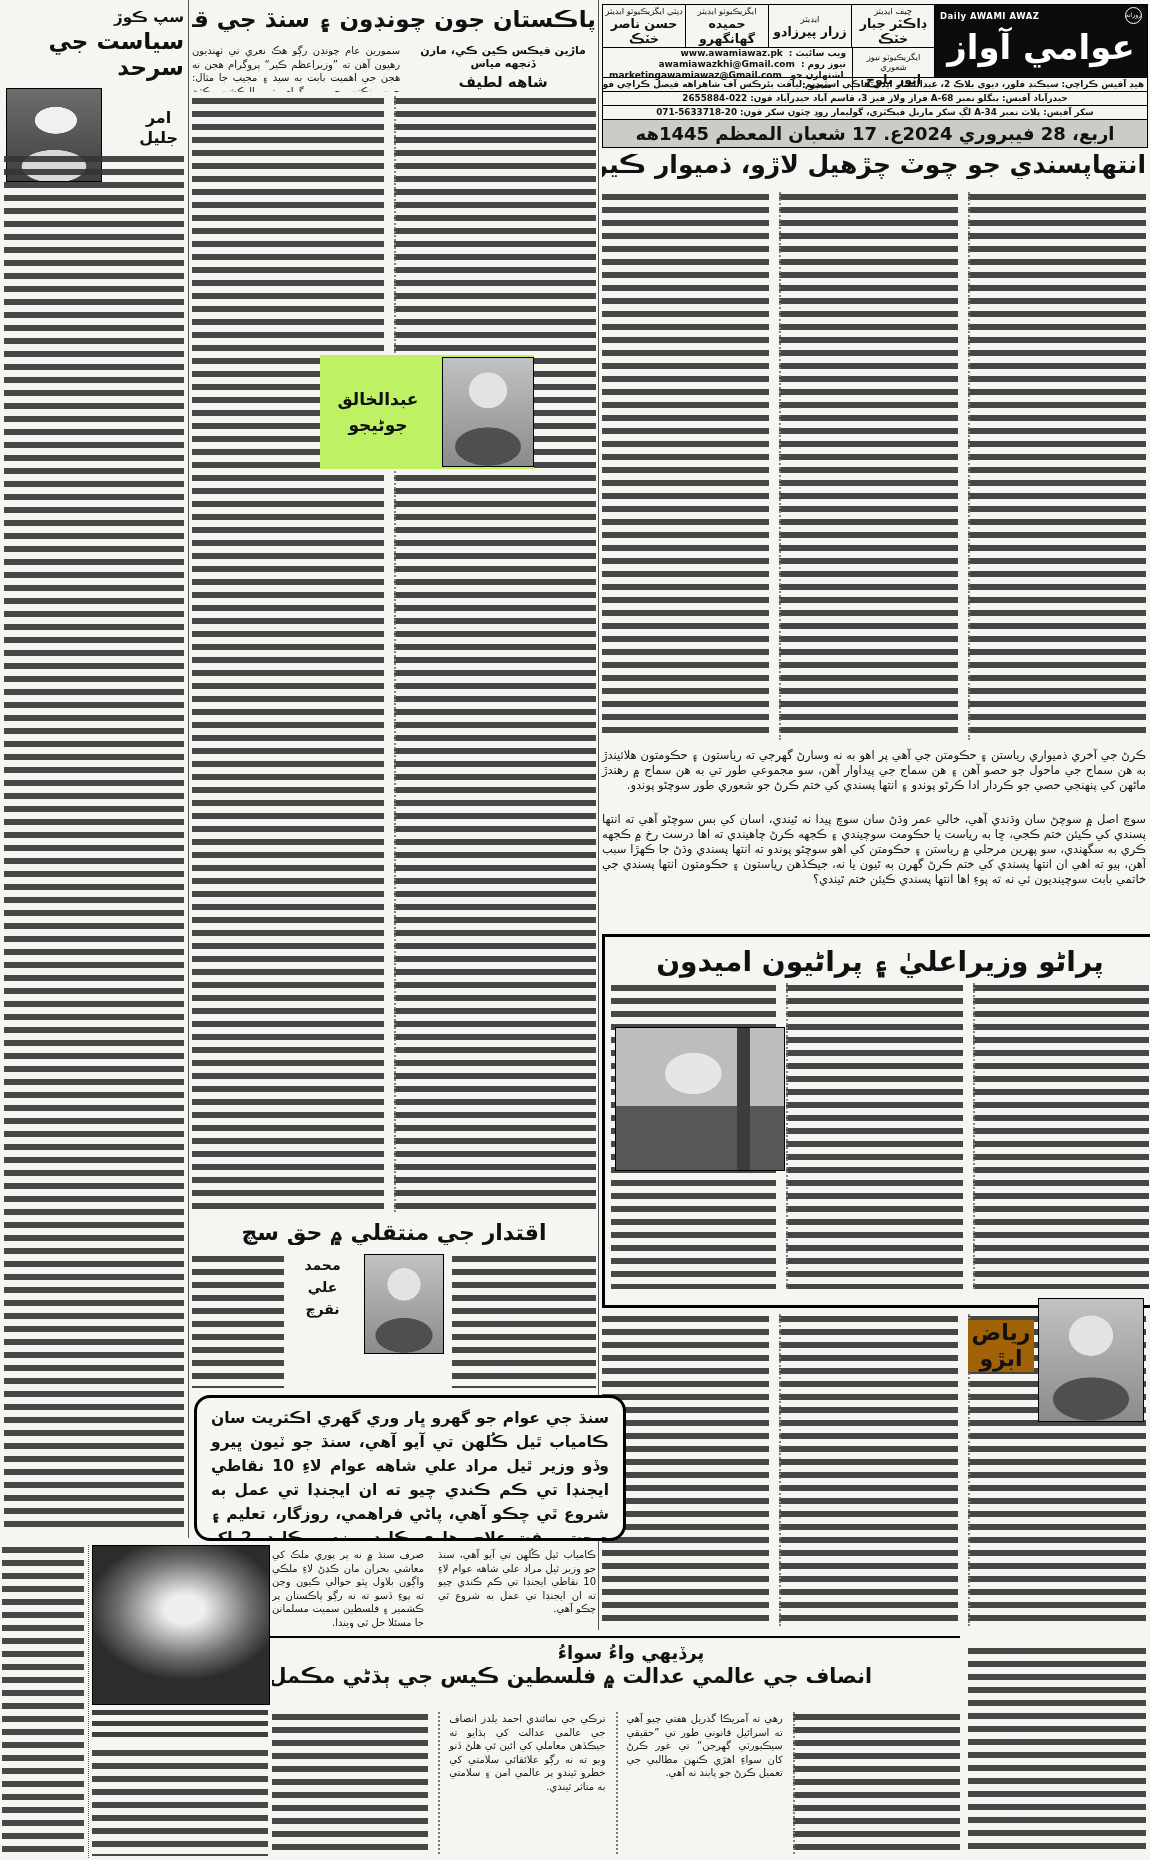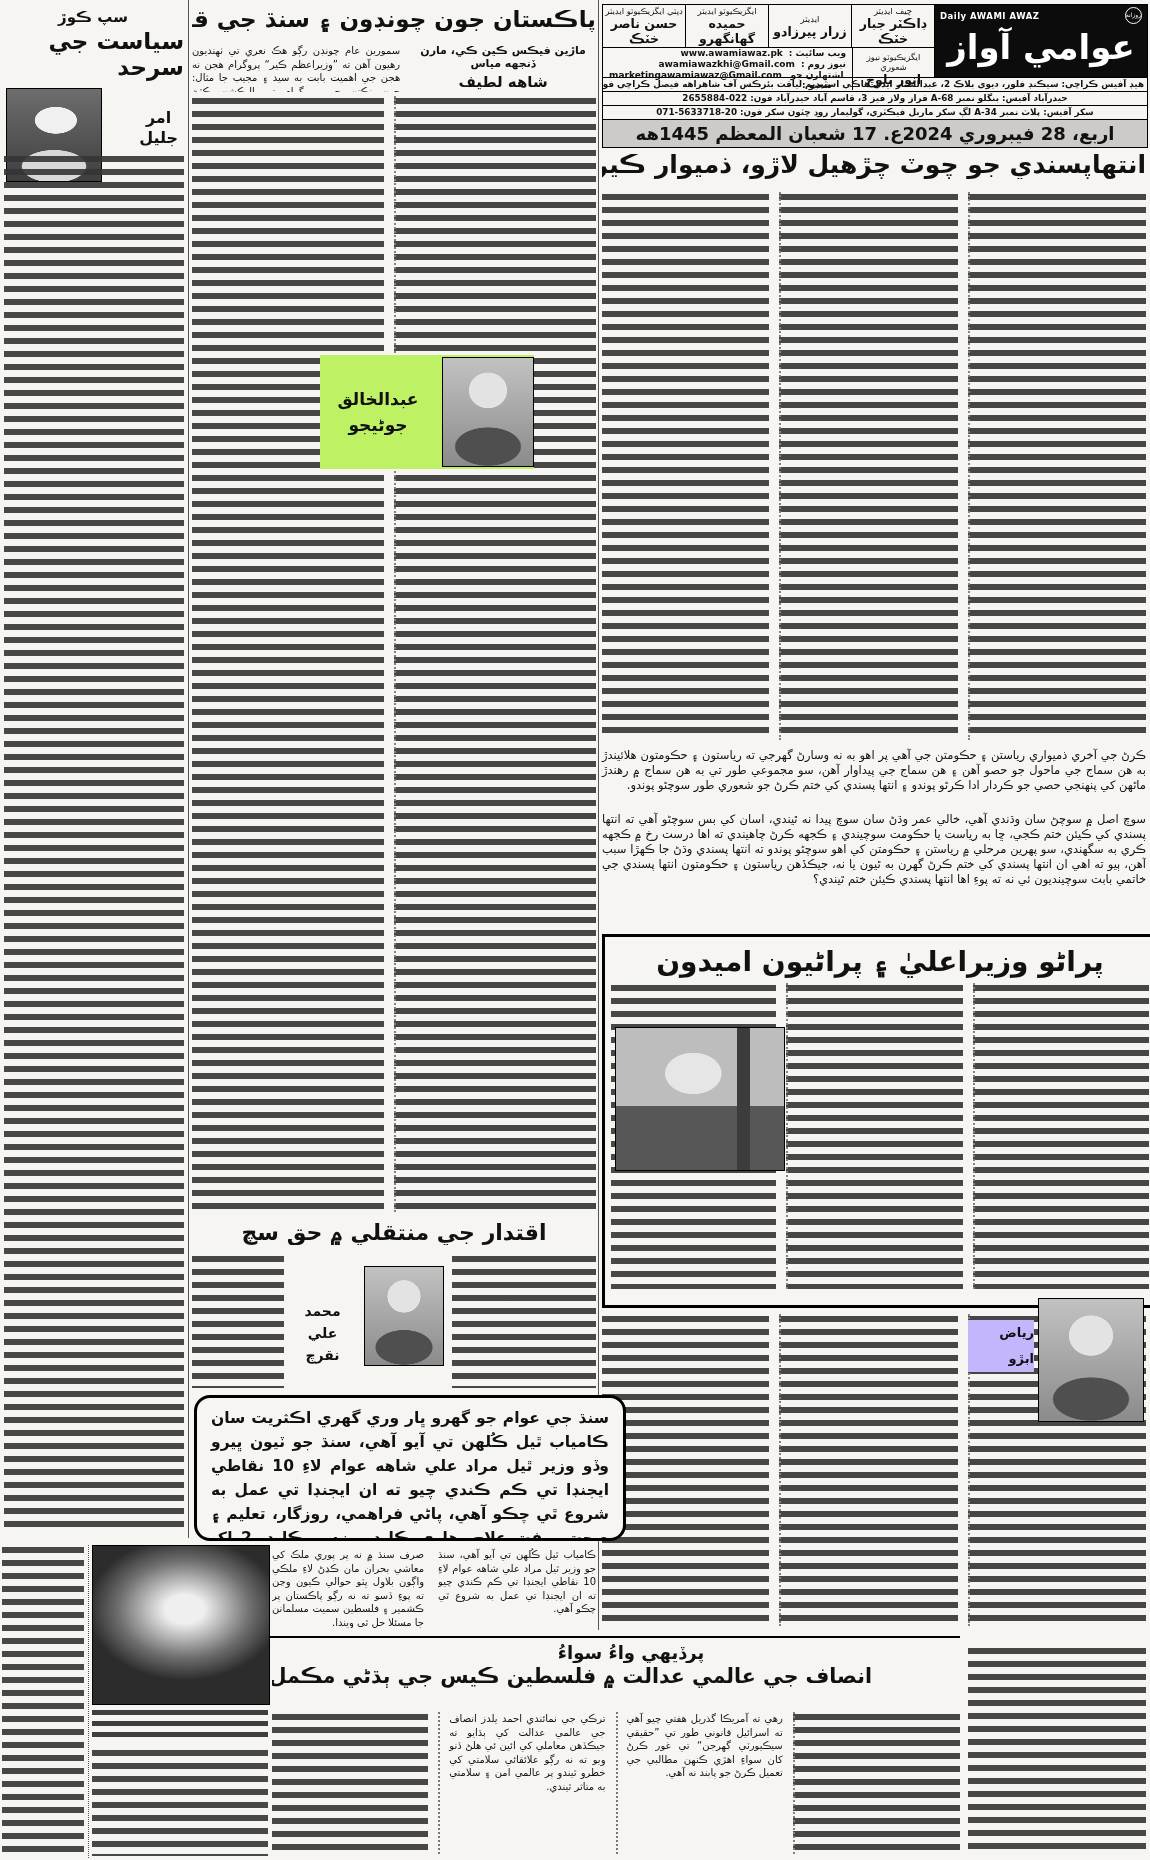--- a/index.html
+++ b/index.html
@@ -48,21 +48,21 @@
   .staff-cell:last-child{border-left:none;}
   .role{font-size:8.5px;}
   .sname{font-size:12.5px;font-weight:bold;}
   .contact-cell{flex:3;display:flex;flex-direction:column;justify-content:center;padding:0 6px;gap:1px;border-bottom:none;}
   .c-line{display:flex;font-size:9px;gap:6px;align-items:baseline;}
   .c-label{font-weight:bold;}
   .c-value{direction:ltr;font-weight:bold;}
   .addr{border-bottom:1px solid #000;font-size:8.8px;font-weight:bold;text-align:center;line-height:13px;white-space:nowrap;overflow:hidden;padding:0 3px;}
   .datebar{height:27px;background:#cccbc7;font-size:18px;font-weight:bold;text-align:center;line-height:27px;border-top:1px solid #000;}
   
-  .kicker{font-size:15px;font-weight:bold;text-align:center;}
+  .kicker{font-size:15px;font-weight:bold;text-align:right;}
   .rail-title{font-size:23px;font-weight:bold;text-align:right;margin-top:2px;}
   .rail-author-row{position:relative;height:96px;margin-top:6px;}
   .rail-author{position:absolute;right:6px;top:22px;font-size:16px;font-weight:bold;text-align:center;line-height:20px;}
   
   .inset-name{font-weight:bold;text-align:center;}
   .boxed{border:3px solid #000;background:#f6f5f1;}
   .agenda{border:3px solid #000;border-radius:16px;font-size:15.5px;font-weight:bold;line-height:24px;text-align:justify;padding:8px 14px;overflow:hidden;background:#f6f5f1;}
 </style>
 </head>
 <body>
@@ -150,21 +150,21 @@
     </div>
   </div>
 
   <div class="abs" style="left:602px;top:1314px;width:544px;height:312px;">
     <div class="cols" style="height:100%;">
       <div class="gk"></div>
       <div class="gk"></div>
       <div class="gk"></div>
     </div>
     <div class="photo portrait" style="right:2px;top:-16px;width:104px;height:122px;"></div>
-    <div class="inset-name" style="position:absolute;right:112px;top:6px;width:66px;font-size:13px;line-height:26px;background:#c4b5fd;text-align:right;">
+    <div class="inset-name" style="position:absolute;right:112px;top:6px;width:66px;font-size:22px;line-height:26px;background:#a16207;">
       <div>رياض</div>
       <div>ابڙو</div>
     </div>
   </div>
 
   <div class="abs hl" style="left:192px;top:6px;width:404px;font-size:23px;">پاڪستان جون چونڊون ۽ سنڌ جي قومي تحريڪ جا مونجهارا</div>
   <div class="abs" style="left:192px;top:44px;width:404px;height:48px;display:flex;gap:10px;">
     <div style="width:46%;text-align:center;">
       <div style="font-size:11px;font-weight:bold;">ماڙين فيڪس ڪين ڪي، مارن ڏنجهه مياس</div>
       <div style="font-size:15px;font-weight:bold;margin-top:3px;">شاهه لطيف</div>
@@ -177,21 +177,21 @@
   </div>
   <div class="abs" style="left:320px;top:355px;width:214px;height:114px;background:#bef264;display:flex;gap:6px;align-items:center;">
     <div class="photo portrait" style="position:relative;width:90px;height:108px;flex:none;"></div>
     <div class="inset-name" style="flex:1;font-size:17px;line-height:26px;">
       <div>عبدالخالق</div>
       <div>جوڻيجو</div>
     </div>
   </div>
 
   <div class="abs hl" style="left:192px;top:1220px;width:404px;font-size:22px;">اقتدار جي منتقلي ۾ حق سچ</div>
-  <div class="abs" style="left:292px;top:1254px;width:152px;height:112px;display:flex;gap:11px;align-items:flex-end;background:#f6f5f1;">
+  <div class="abs" style="left:292px;top:1254px;width:152px;height:112px;display:flex;gap:11px;align-items:flex-start;background:#f6f5f1;">
     <div class="photo portrait" style="position:relative;width:78px;height:98px;flex:none;"></div>
     <div class="inset-name" style="flex:1;font-size:14px;line-height:22px;">
       <div>محمد علي</div>
       <div>نقرچ</div>
     </div>
   </div>
   <div class="abs gk" style="left:452px;top:1254px;width:144px;height:134px;"></div>
   <div class="abs gk" style="left:192px;top:1254px;width:92px;height:134px;"></div>
 
   <div class="abs agenda" style="left:194px;top:1395px;width:398px;height:124px;">سنڌ جي عوام جو گهرو ڀار وري گهري اڪثريت سان ڪامياب ٿيل ڪُلهن تي آيو آهي، سنڌ جو ٽيون ڀيرو وڏو وزير ٿيل مراد علي شاهه عوام لاءِ 10 نقاطي ايجنڊا تي ڪم ڪندي چيو ته ان ايجنڊا تي عمل به شروع ٿي چڪو آهي، پاڻي فراهمي، روزگار، تعليم ۽ صحت، مفت علاج، هاري ڪارڊ، مزدور ڪارڊ، 2 لک غريبن کي 300 يونٽ سولر سسٽم بجلي ڏيڻ جهڙا قدم شامل آهن.</div>

